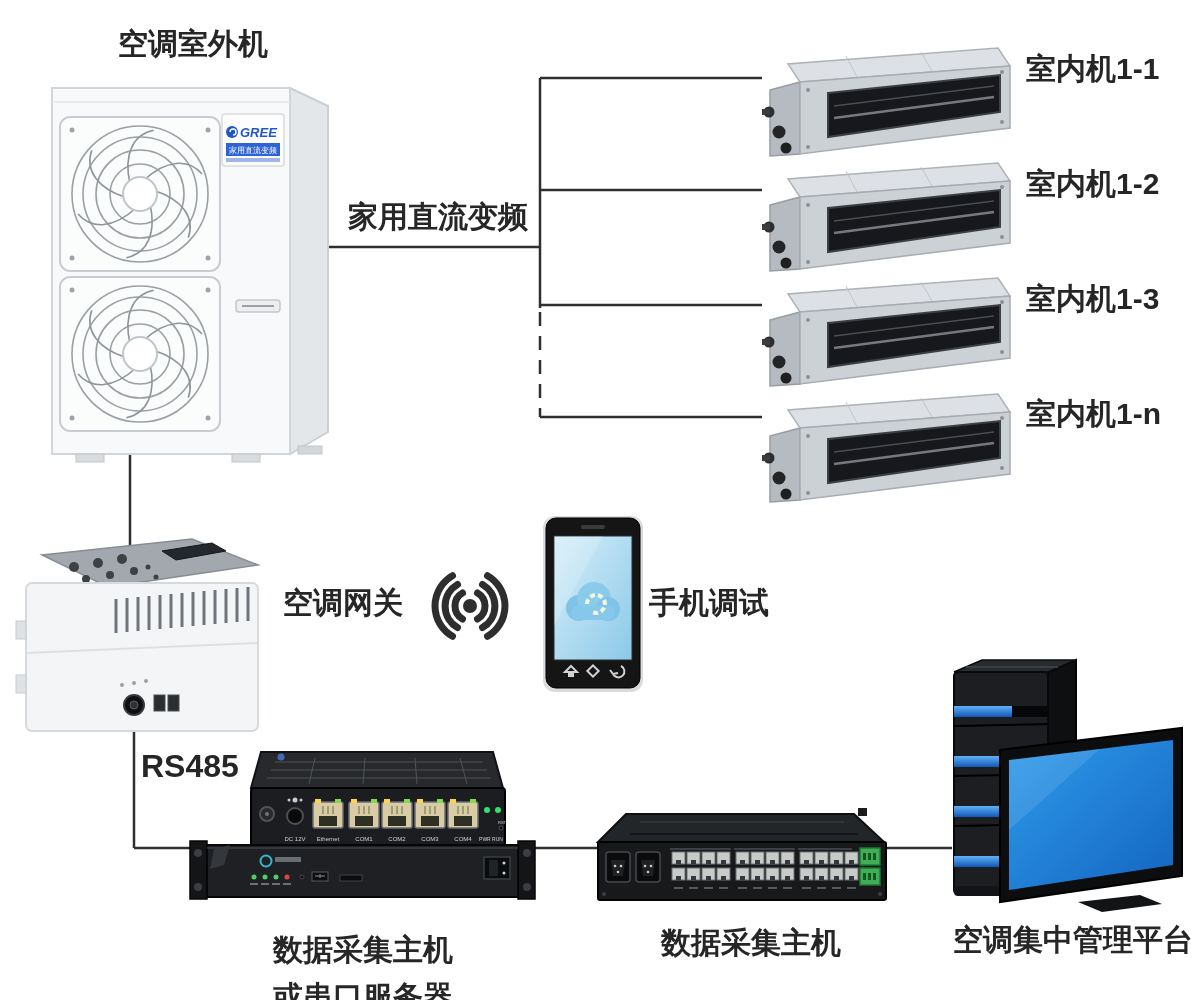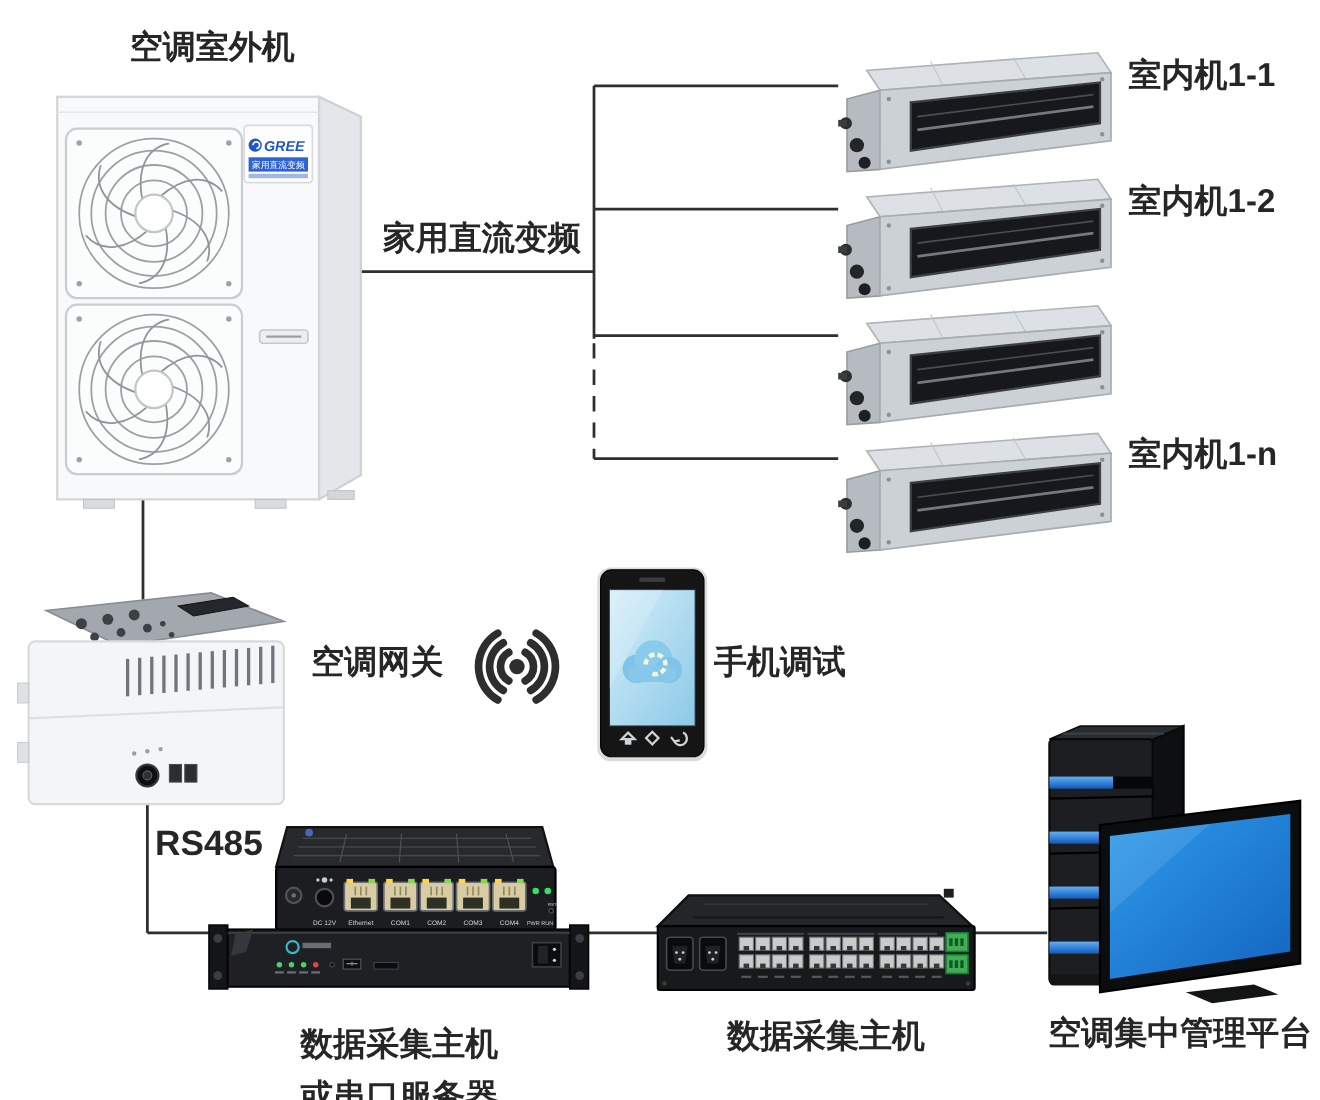--- a/index.html
+++ b/index.html
@@ -396,20 +396,21 @@
       <polygon points="138,252 200,245 222,254 162,262" fill="#131416"></polygon>
     </g>
   </g>
 </svg>
 
 <div class="lbl" style="left:118px;top:26px;">空调室外机</div>
 <div class="lbl" style="left:348px;top:199px;">家用直流变频</div>
 
 <div class="lbl" style="left:1026px;top:51px;">室内机1-1</div>
 <div class="lbl" style="left:1026px;top:166px;">室内机1-2</div>
+<div class="lbl" style="left:1026px;top:281px;">室内机1-3</div>
 <div class="lbl" style="left:1026px;top:396px;">室内机1-n</div>
 
 <div class="lbl" style="left:283px;top:585px;">空调网关</div>
 <div class="lbl" style="left:649px;top:585px;">手机调试</div>
 <div class="lbl rs" style="left:141px;top:747px;">RS485</div>
 
 <div class="lbl lbl-2line" style="left:238px;top:899px;width:250px;">
   <div>数据采集主机</div>
   <div>或串口服务器</div>
 </div>

